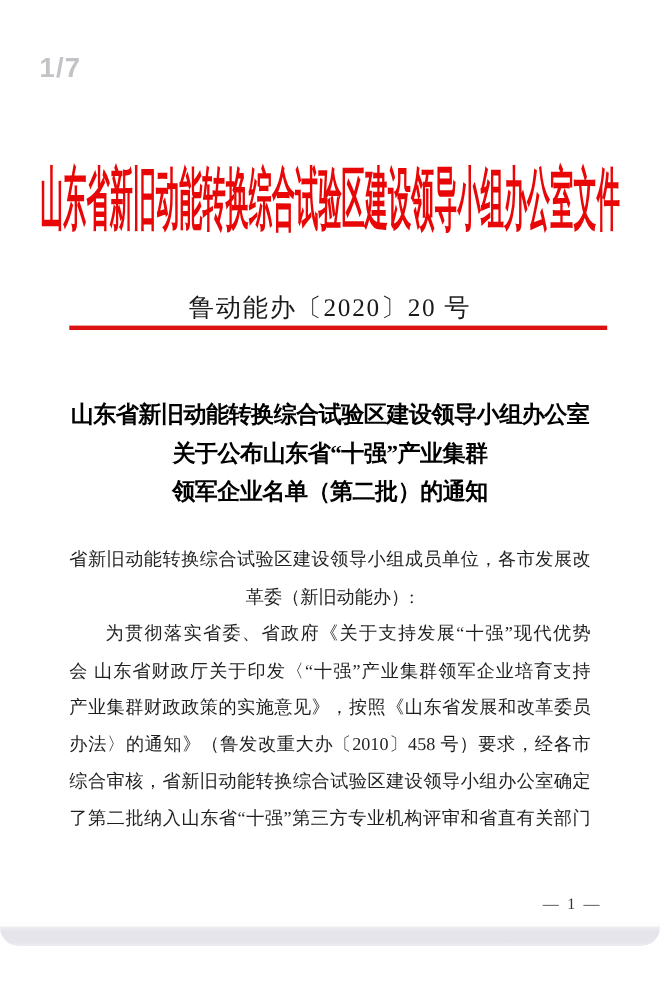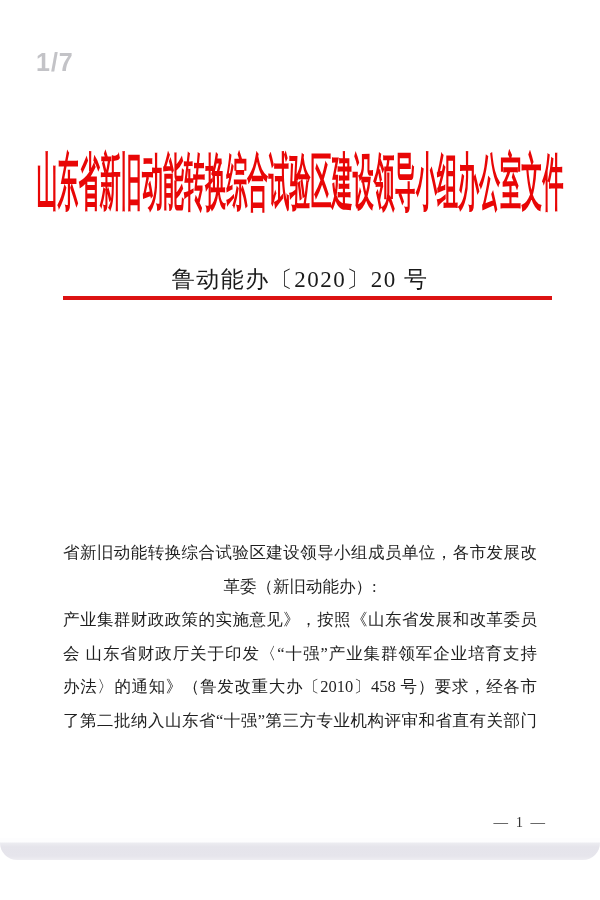--- a/index.html
+++ b/index.html
@@ -91,21 +91,20 @@
 
   
   .body-text {
     position: absolute;
     top: 492px;
     left: 63px;
     width: 474px;
     font-size: 16.5px;
     line-height: 33.5px;
     color: #1f1f1f;
-    margin-top: 44px;
   }
   .body-text .ln {
     width: 100%;
     text-align: center;
   }
   .body-text .jst {
     text-align: justify;
     text-align-last: justify;
   }
   .body-text .indent {
@@ -148,27 +147,34 @@
   <div class="page-indicator" style="color: rgb(195, 195, 199);">1/7</div>
 
   <div class="red-head">
     <span class="stretch" style="color: rgb(232, 6, 6);">山东省新旧动能转换综合试验区建设领导小组办公室文件</span>
   </div>
 
   <div class="doc-number">鲁动能办〔2020〕20 号</div>
 
   <div class="red-rule" style="background: rgb(220, 18, 18);"></div>
 
+  <div class="notice-title">
+    <div>山东省新旧动能转换综合试验区建设领导小组办公室</div>
+    <div>关于公布山东省“十强”产业集群</div>
+    <div>领军企业名单（第二批）的通知</div>
+  </div>
 
   <div class="body-text">
     <div class="ln jst">省新旧动能转换综合试验区建设领导小组成员单位，各市发展改</div>
     <div class="ln">革委（新旧动能办）:</div>
+    <div class="ln jst indent">为贯彻落实省委、省政府《关于支持发展“十强”现代优势</div>
+    <div class="ln jst">会 山东省财政厅关于印发〈“十强”产业集群领军企业培育支持</div>
     <div class="ln jst">产业集群财政政策的实施意见》，按照《山东省发展和改革委员</div>
-    <div class="ln jst">会 山东省财政厅关于印发〈“十强”产业集群领军企业培育支持</div>
     <div class="ln jst">办法〉的通知》（鲁发改重大办〔2010〕458 号）要求，经各市</div>
+    <div class="ln jst">综合审核，省新旧动能转换综合试验区建设领导小组办公室确定</div>
     <div class="ln jst">了第二批纳入山东省“十强”第三方专业机构评审和省直有关部门</div>
   </div>
 
   <div class="page-number">— 1 —</div>
 
   <div class="footer-strip"></div>
 
 </div>
 
 </body></html>

